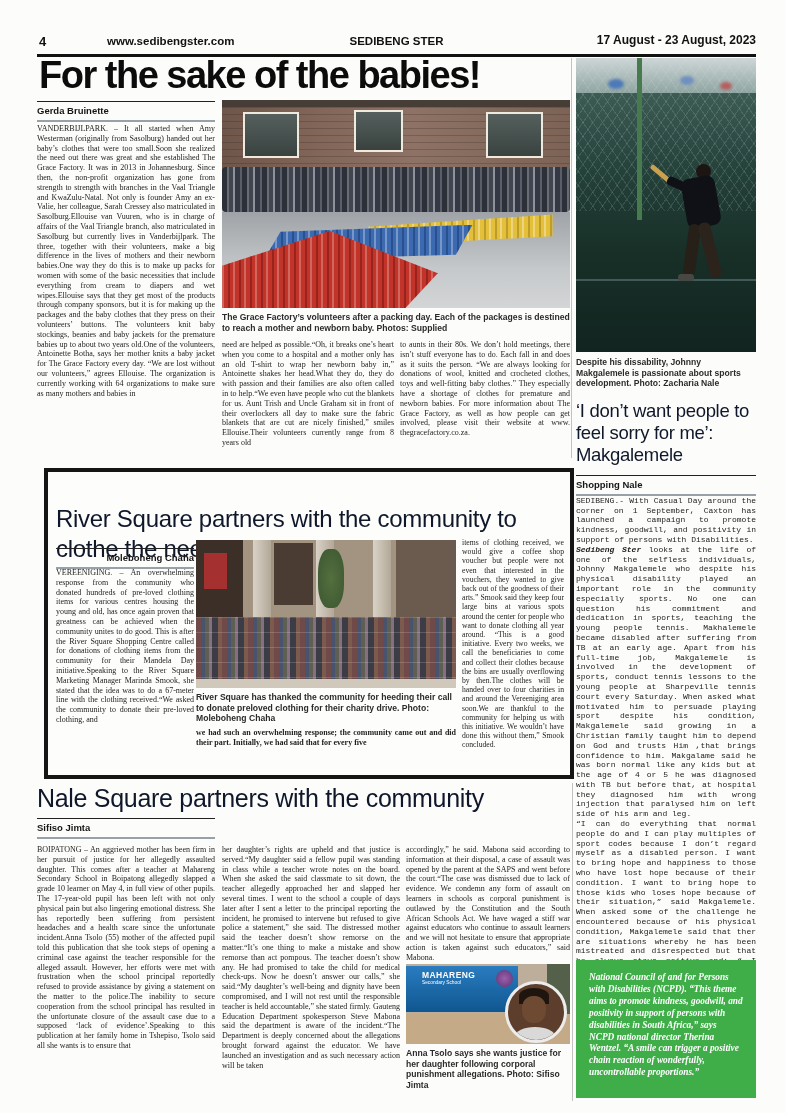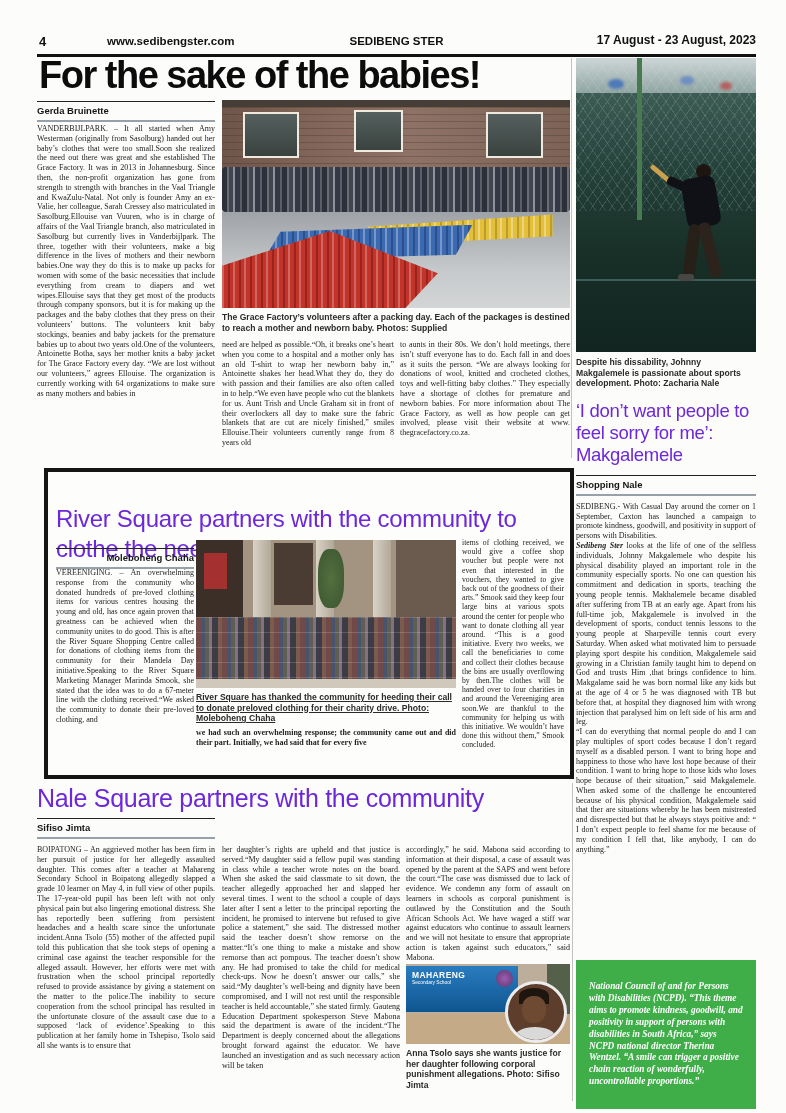--- a/index.html
+++ b/index.html
@@ -13,55 +13,55 @@
   .masthead{position:absolute;left:50%;transform:translateX(-50%);top:5px;}
   .issue-date{position:absolute;right:0;top:3px;font-size:12px;}
   
   .headline-main{position:absolute;left:39px;top:55px;width:534px;font-family:"Liberation Sans",sans-serif;
         font-weight:800;font-size:38px;line-height:41px;letter-spacing:-1.5px;color:#0c0c0c;}
   .byline{font-family:"Liberation Sans",sans-serif;font-weight:bold;font-size:9.5px;color:#161616;
         padding:3px 0 4px;border-top:1.5px solid #222;border-bottom:2.5px solid #98a0a8;}
   .bodytext{font-size:8px;line-height:9.8px;text-align:justify;}
   .bodytext p{margin:0;}
   .caption{font-family:"Liberation Sans",sans-serif;font-weight:bold;font-size:8.6px;line-height:10.6px;color:#2b2b2b;}
-  .light-h{font-family:"Liberation Sans",sans-serif;font-weight:400;color:#6d28d9;letter-spacing:-0.3px;}
+  .light-h{font-family:"Liberation Sans",sans-serif;font-weight:400;color:#0f172a;letter-spacing:-0.3px;}
   
   .byl-1{position:absolute;left:37px;top:101px;width:178px;}
   .col-1a{position:absolute;left:37px;top:124px;width:178px;}
   .photo-1{position:absolute;left:222px;top:100px;width:348px;height:208px;overflow:hidden;background:#b9bdc0;}
   .cap-1{position:absolute;left:222px;top:312px;width:348px;}
   .col-1b{position:absolute;left:222px;top:340px;width:172px;}
   .col-1c{position:absolute;left:400px;top:340px;width:170px;}
   
   .box-2{position:absolute;left:44px;top:468px;width:530px;height:311px;border:4px solid #151515;
         background:#fdfdfc;box-sizing:border-box;}
   .h2-2{position:absolute;left:8px;top:2px;width:506px;font-size:24px;line-height:30px;margin-top:30px;}
   .byl-2{position:absolute;left:8px;top:76px;width:138px;text-align:right;}
   .col-2a{position:absolute;left:8px;top:96px;width:138px;}
   .photo-2{position:absolute;left:148px;top:68px;width:260px;height:148px;overflow:hidden;background:#a39381;}
-  .cap-2{position:absolute;left:148px;top:220px;width:260px;text-decoration:underline;}
+  .cap-2{position:absolute;left:148px;top:220px;width:260px;}
   .col-2b{position:absolute;left:148px;top:256px;width:260px;font-weight:bold;}
   .col-2c{position:absolute;left:414px;top:66px;width:102px;font-size:7.7px;line-height:9.2px;}
   
   .h3-3{position:absolute;left:37px;top:783px;width:540px;font-size:25px;line-height:30px;}
   .byl-3{position:absolute;left:37px;top:818px;width:178px;}
   .col-3a{position:absolute;left:37px;top:845px;width:178px;}
   .col-3b{position:absolute;left:222px;top:845px;width:178px;}
   .col-3c{position:absolute;left:406px;top:845px;width:164px;}
   .photo-3{position:absolute;left:406px;top:964px;width:164px;height:80px;overflow:hidden;background:#bcae9a;}
   .cap-3{position:absolute;left:406px;top:1048px;width:164px;}
   
   .right-col{position:absolute;left:576px;top:58px;width:180px;}
   .photo-4{position:relative;width:180px;height:294px;overflow:hidden;background:#16302c;}
   .cap-4{margin-top:5px;}
   .h4-4{margin-top:11px;font-size:18.5px;line-height:22px;}
   .byl-4{margin-top:9px;}
-  .body-4{margin-top:6px;}
+  .body-4{font-family:Liberation Mono, monospace;}
   .quote-box{position:absolute;left:576px;top:960px;width:180px;min-height:138px;box-sizing:border-box;
-        padding:21px 13px;font-weight:bold;font-style:italic;font-size:9.3px;line-height:11.9px;color:#fff;}
+        padding:12px 13px;font-weight:bold;font-style:italic;font-size:9.3px;line-height:11.9px;color:#fff;}
   .vrule{position:absolute;width:1px;background:#c2c2c2;}
   
   .p1-wall{position:absolute;left:0;top:0;width:100%;height:46%;
         background:repeating-linear-gradient(180deg,rgba(40,25,20,.22) 0 1px,transparent 1px 7px),
         linear-gradient(90deg,#6f564a 0%,#83675a 30%,#8d7265 55%,#7c6355 100%);}
   .p1-roof{position:absolute;left:0;top:0;width:100%;height:7px;background:#453d36;}
   .p1-window{position:absolute;border:2px solid #efe9de;background:linear-gradient(#55605e,#39423f);}
   .p1-crowd{position:absolute;left:0;top:32%;width:100%;height:22%;border-radius:4px;
         background:repeating-linear-gradient(90deg,#2c3038 0 5px,#676c75 5px 7px,#41454f 7px 11px,#8d9199 11px 13px,#343844 13px 18px,#5a5e68 18px 20px);}
   .p1-floor{position:absolute;left:0;top:54%;width:100%;height:46%;
@@ -82,21 +82,21 @@
   .p2-store-mid{position:absolute;left:30%;top:2%;width:15%;height:42%;background:#4a3b33;}
   .p2-plant{position:absolute;left:47%;top:6%;width:10%;height:40%;border-radius:40%;background:radial-gradient(#53703f,#3c5530);}
   .p2-store-r{position:absolute;left:77%;top:0;width:23%;height:52%;background:#6b5a4e;}
   .p2-racks{position:absolute;left:0;top:52%;width:100%;height:42%;background:
         repeating-linear-gradient(180deg,rgba(255,255,255,.16) 0 1px,transparent 1px 15px),
         repeating-linear-gradient(90deg,#704a48 0 5px,#49536e 5px 9px,#5e5e52 9px 13px,#86707f 13px 16px,#3c3c46 16px 22px,#7d5a4e 22px 26px);}
   .p2-floor{position:absolute;left:0;bottom:0;width:100%;height:6%;background:#cfc8bb;}
   
   .p3-trees{position:absolute;right:0;top:0;width:14%;height:100%;background:#55604a;}
   .p3-ground{position:absolute;left:0;bottom:0;width:100%;height:38%;background:#c4aa87;}
-  .p3-sign{position:absolute;left:0;top:2px;width:68%;height:58%;box-sizing:border-box;padding:4px 6px;
+  .p3-sign{position:absolute;left:0;top:2px;width:68%;height:58%;box-sizing:border-box;padding:4px 16px;
         background:linear-gradient(180deg,#2a7cc0,#0f5690);color:#fff;font-family:"Liberation Sans",sans-serif;}
   .p3-sign-title{font-weight:bold;font-size:8.5px;letter-spacing:.4px;}
   .p3-sign-sub{font-size:4.8px;}
   .p3-balloon{position:absolute;right:5px;top:4px;width:17px;height:17px;border-radius:50%;
         background:radial-gradient(#9a5fae,#5e3370);}
   .p3-portrait{position:absolute;right:3px;bottom:1px;width:56px;height:56px;border-radius:50%;
         border:3px solid #ececec;background:#5d3d2b;overflow:hidden;}
   .p3-hair{position:absolute;top:4px;left:11px;width:30px;height:16px;border-radius:50% 50% 0 0;background:#1f150f;}
   .p3-face{position:absolute;top:12px;left:14px;width:24px;height:27px;border-radius:45%;background:#6e4a33;}
   .p3-shirt{position:absolute;bottom:-5px;left:7px;width:40px;height:18px;border-radius:50% 50% 0 0;background:#d9d9d9;}

